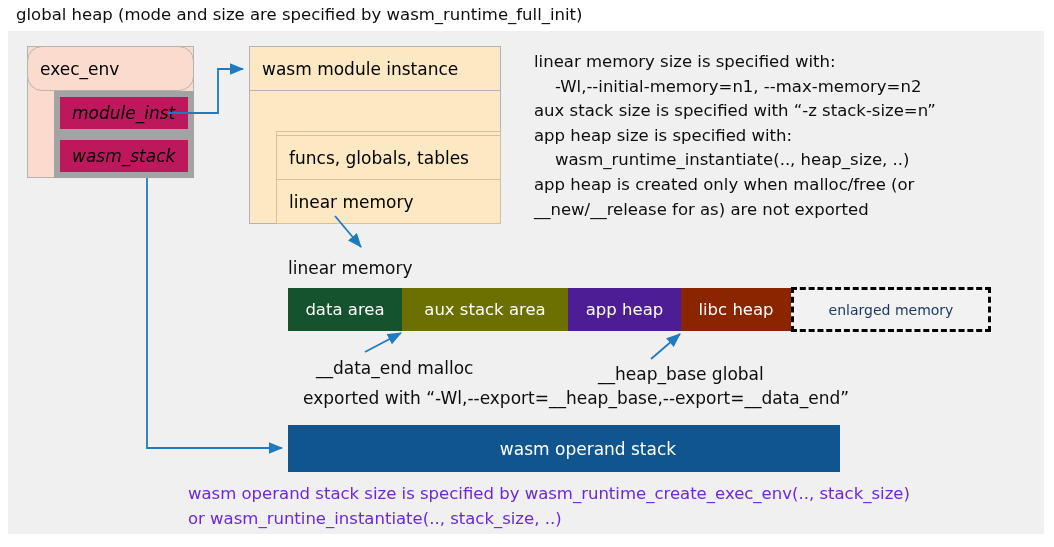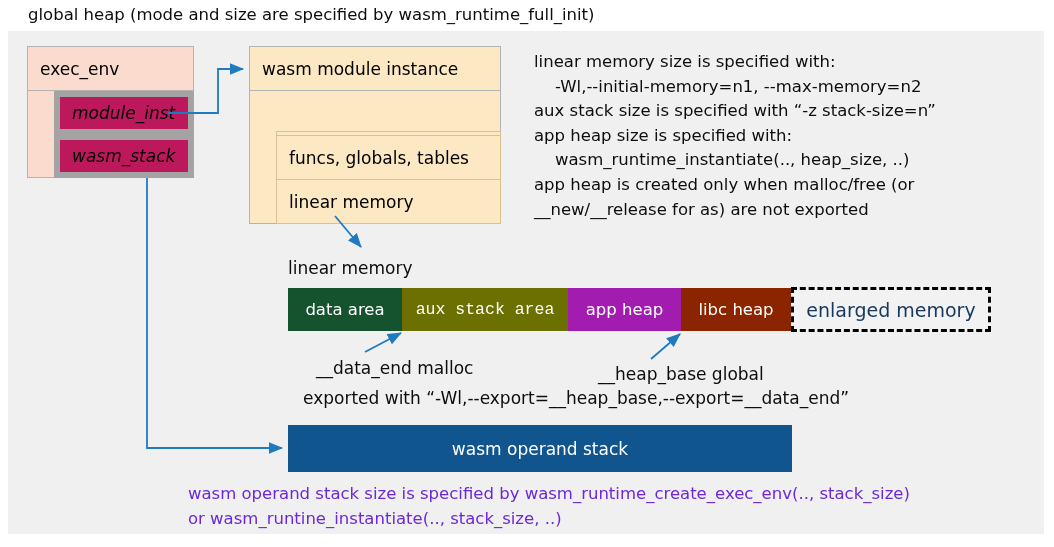--- a/index.html
+++ b/index.html
@@ -9,21 +9,21 @@
     font-family:"DejaVu Sans","Liberation Sans",sans-serif;
     color:#000000;
     overflow:hidden;
     position:relative;
   }
   #root{position:absolute;left:0;top:0;width:1054px;height:547px;}
 
   .title{
     position:absolute;left:16px;top:4px;
     font-size:16.5px;line-height:22px;
-    color:#0d0d0d;white-space:pre;margin-left:12px;
+    color:#0d0d0d;white-space:pre;
   }
 
   .panel{
     position:absolute;left:8px;top:31px;
     width:1036px;height:503px;
     background:#f0f0f0;
   }
 
   
   .box{position:absolute;box-sizing:border-box;}
@@ -58,56 +58,56 @@
   }
   .seg{
     position:absolute;top:288px;height:43px;
     display:flex;align-items:center;justify-content:center;
     color:#ffffff;font-size:16.5px;white-space:nowrap;
     box-sizing:border-box;
   }
   .seg-dashed{
     position:absolute;top:287px;height:45px;
     display:flex;align-items:center;justify-content:center;
-    font-size:19px;white-space:nowrap;
+    font-size:14px;white-space:nowrap;
     box-sizing:border-box;
     border:3px dashed #000000;
     background:#f2f2f2;color:#17375e;
   }
 
   
   .callout{
     position:absolute;font-size:17px;color:#0d0d0d;white-space:nowrap;
   }
 
   
   .opstack{
     position:absolute;left:288px;top:425px;width:504px;height:47px;
     background:#10558d;
     display:flex;align-items:center;justify-content:center;
-    color:#ffffff;font-size:17px;white-space:nowrap;
+    color:#ffffff;font-size:17px;white-space:nowrap;padding-left:48px;
   }
   .footnote{
     position:absolute;left:188px;top:481px;
     font-size:16.5px;line-height:25px;color:#6d28d9;white-space:pre;
   }
 
   svg.arrows{position:absolute;left:0;top:0;width:1054px;height:547px;pointer-events:none;}
 </style>
 </head>
 <body>
 
 <div id="root">
 
   <div class="title">global heap (mode and size are specified by wasm_runtime_full_init)</div>
 
   <div class="panel"></div>
 
   <div class="box pink" style="left:27px;top:46px;width:167px;height:132px;"></div>
-  <div class="cell pink pad" style="left:27px;top:46px;width:167px;height:45px;">
+  <div class="cell pink pad" style="left:27px;top:46px;width:167px;height:45px;border-radius:15px;">
     <span>exec_env</span>
   </div>
   <div class="cell pink2 pad" style="left:54px;top:91px;width:140px;height:44px;">
     <span>module_inst</span>
   </div>
   <div class="cell pink2 pad" style="left:54px;top:134px;width:140px;height:44px;">
     <span>wasm_stack</span>
   </div>
 
   <div class="box cream" style="left:249px;top:46px;width:252px;height:178px;"></div>
@@ -130,24 +130,24 @@
 app heap size is specified with:
     wasm_runtime_instantiate(.., heap_size, ..)
 app heap is created only when malloc/free (or
 __new/__release for as) are not exported</div>
 
   <div class="lm-label">linear memory</div>
 
   <div class="seg" style="left:288px;width:114px;background:#14532d;">
     <span>data area</span>
   </div>
-  <div class="seg" style="left:402px;width:166px;background:#6b7000;font-family:Liberation Mono, monospace;">
+  <div class="seg" style="left:402px;width:166px;background:#6b7000;">
     <span>aux stack area</span>
   </div>
-  <div class="seg" style="left:568px;width:113px;background:#a21caf;">
+  <div class="seg" style="left:568px;width:113px;background:#4c1d95;">
     <span>app heap</span>
   </div>
   <div class="seg" style="left:681px;width:110px;background:#8b2500;">
     <span>libc heap</span>
   </div>
   <div class="seg-dashed" style="left:791px;width:200px;">
     <span>enlarged memory</span>
   </div>
 
   <div class="callout" style="left:316px;top:358px;">__data_end malloc</div>

